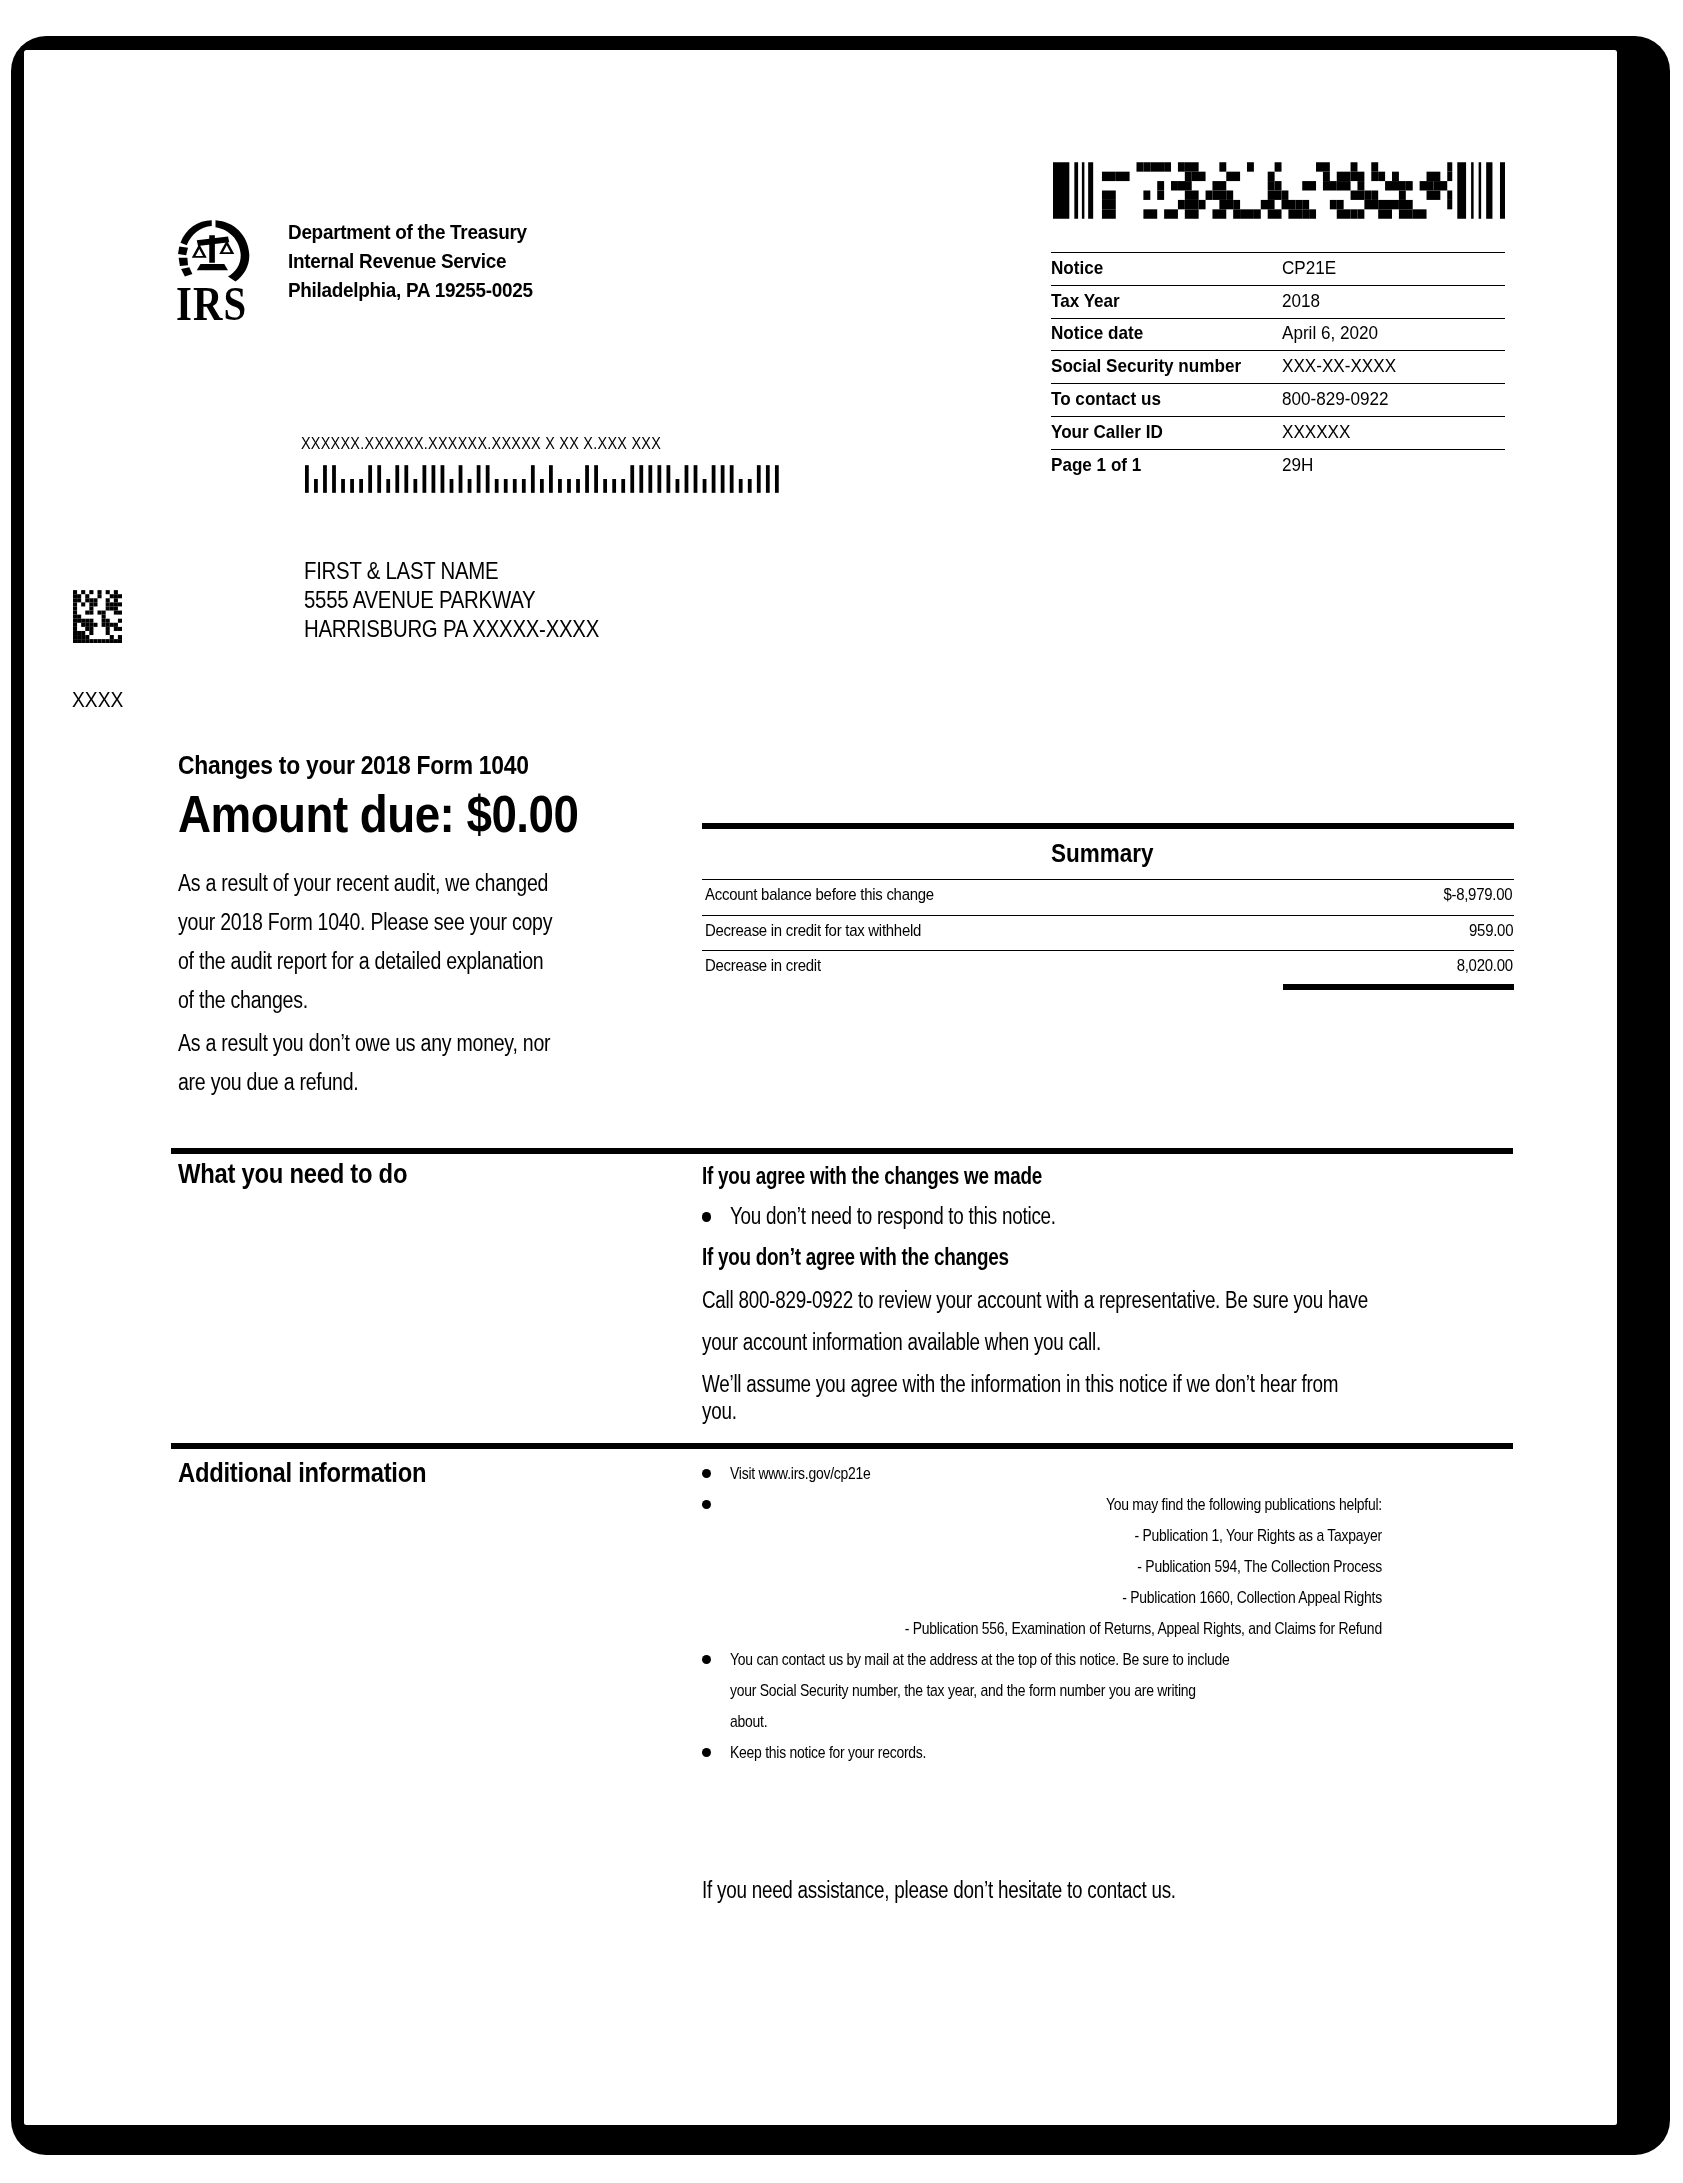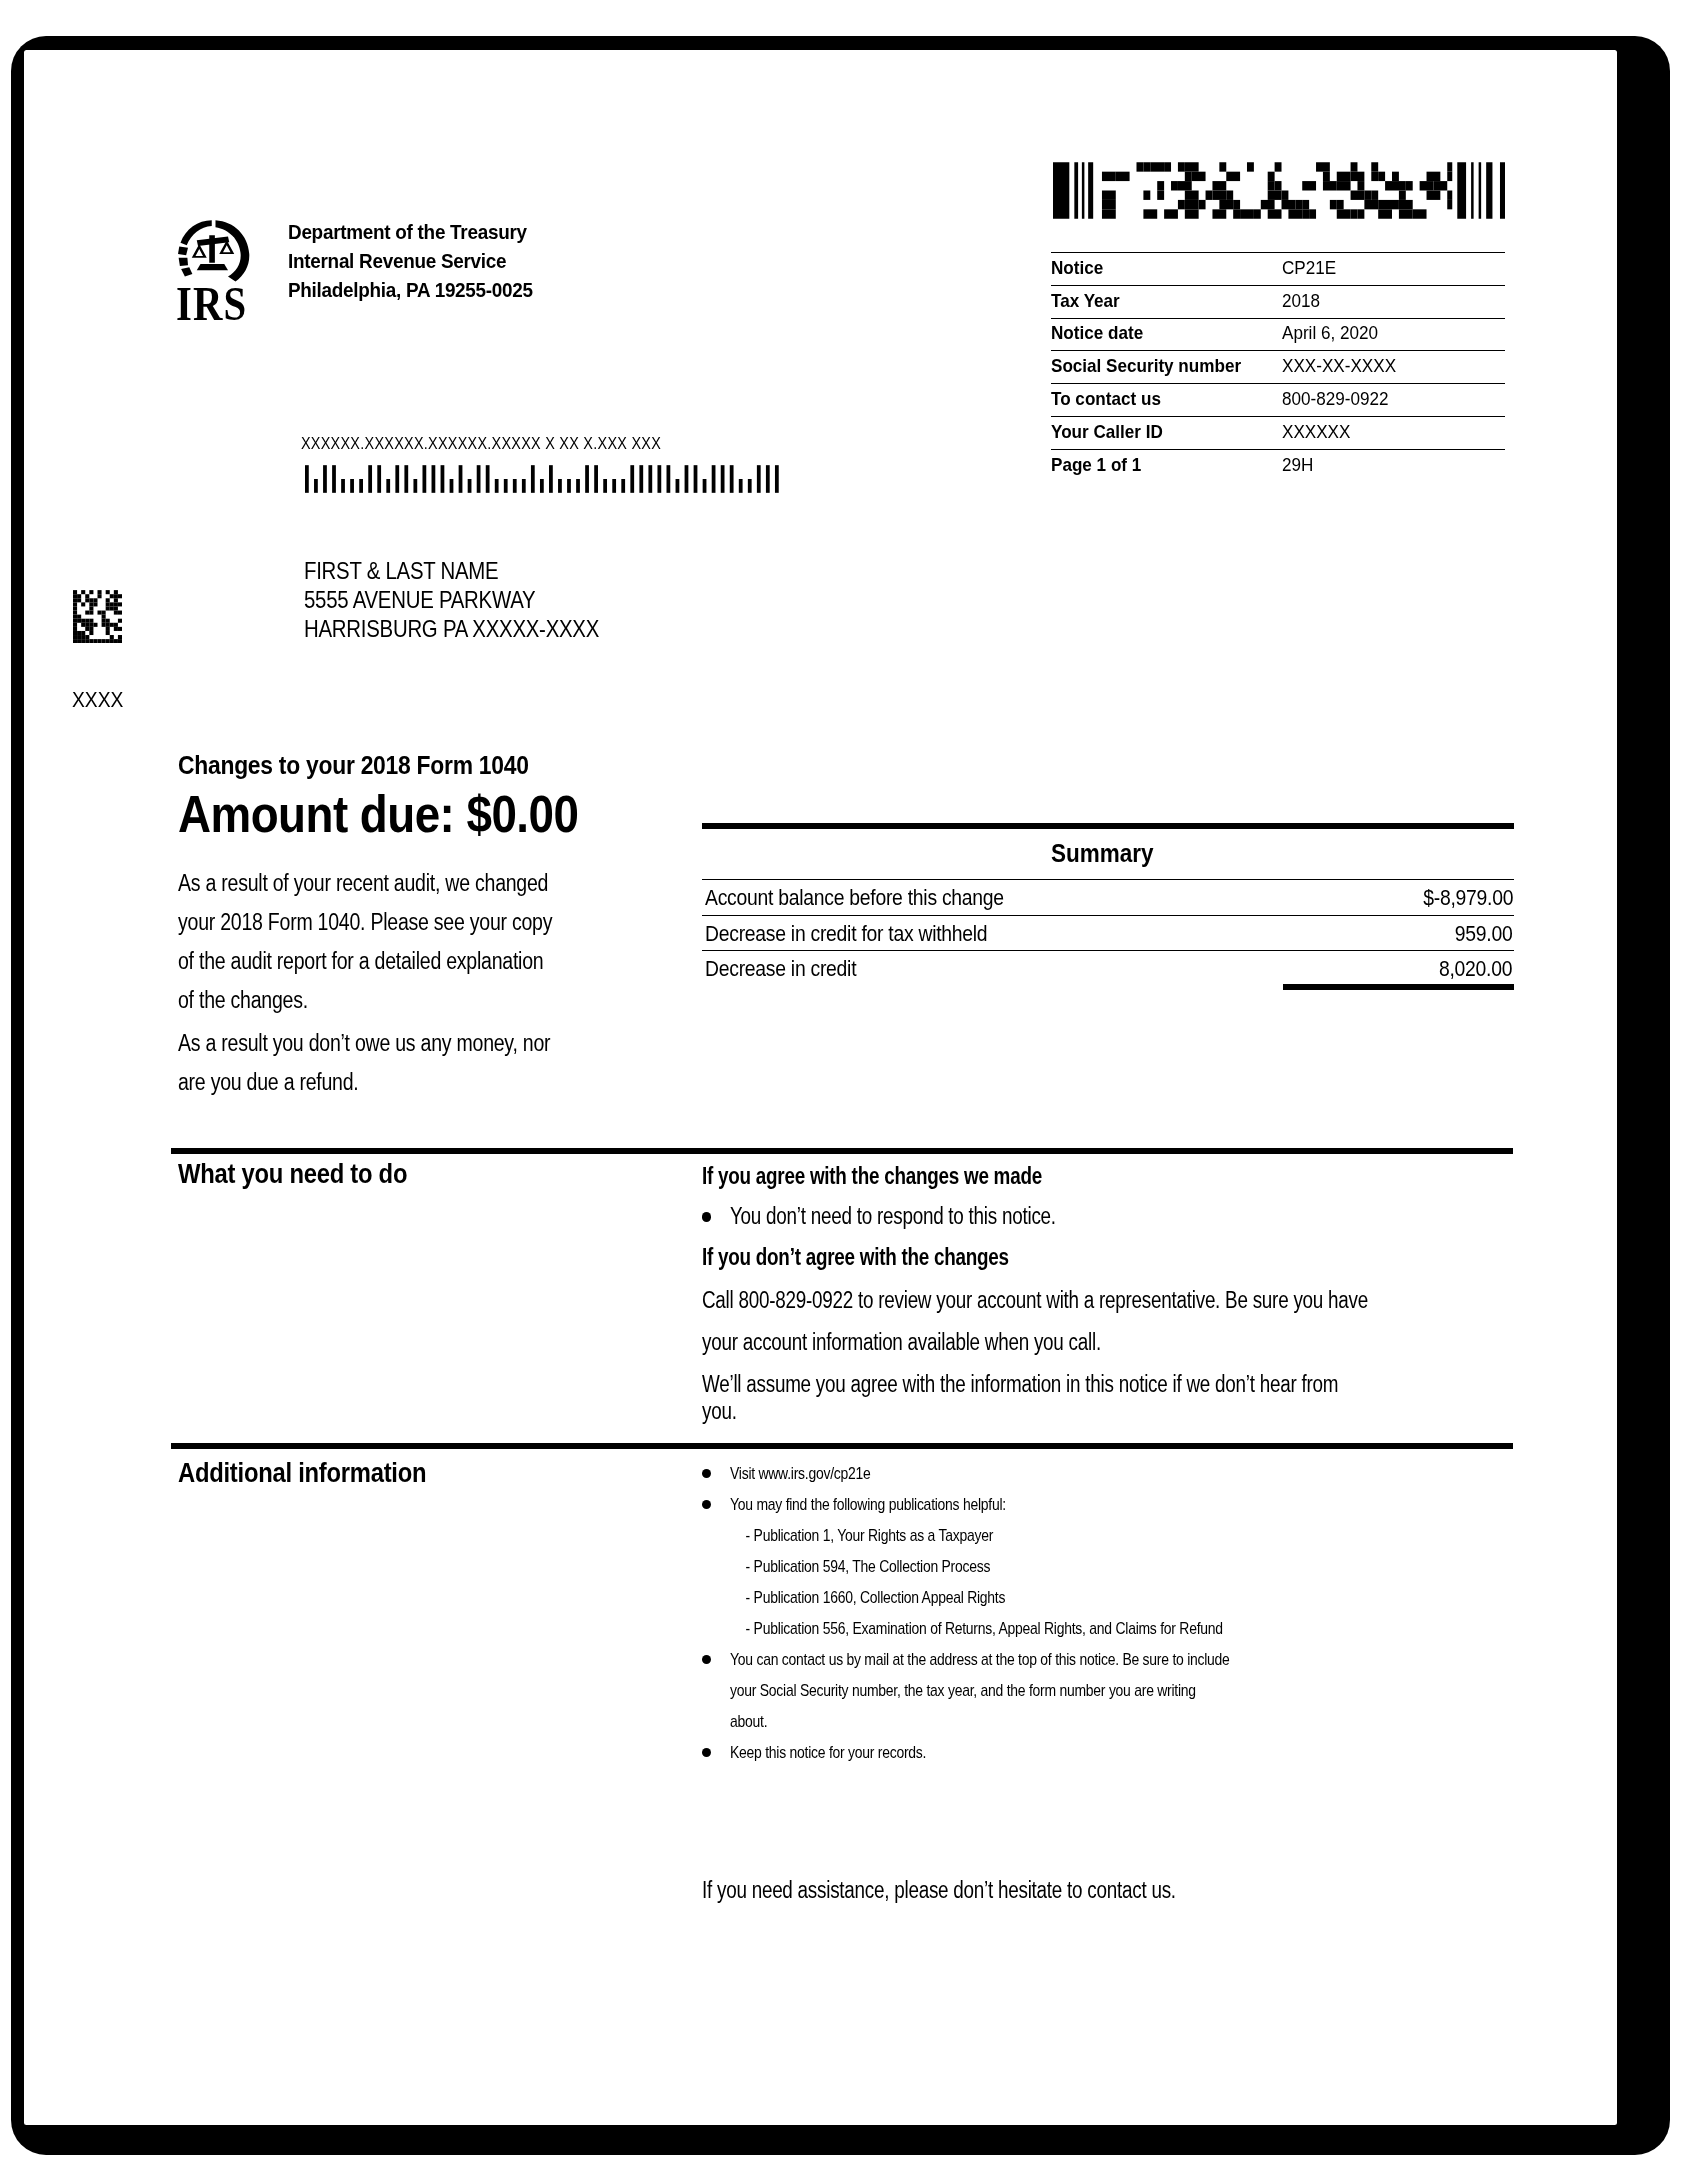--- a/index.html
+++ b/index.html
@@ -28,21 +28,21 @@
   .addr{left:304px;top:556px;font-size:24px;line-height:29px;letter-spacing:-0.3px;}
   .margin-code{left:72px;top:688px;font-size:21.4px;}
   
   .subject{left:178px;top:750px;font-size:26px;font-weight:bold;letter-spacing:-0.3px;}
   .amount-h1{left:178px;top:784px;font-size:52px;font-weight:bold;letter-spacing:-0.6px;}
   .intro-p{left:178px;width:565px;font-size:23px;line-height:39px;letter-spacing:-0.3px;}
   
   .summary{left:702px;top:823px;width:812px;}
   .sum-rule{height:6.3px;background:#000;}
   .sum-title{font-size:25px;font-weight:bold;padding:10px 2.5px 0 2.5px;height:40px;box-sizing:content-box;text-align:center;}
-  .sum-row{display:flex;justify-content:space-between;border-top:1.3px solid #000;font-size:22px;align-items:flex-start;}
+  .sum-row{display:flex;justify-content:space-between;border-top:1.3px solid #000;font-size:17px;align-items:flex-start;}
   .sum-row .sl{padding:5px 0 0 2.5px;letter-spacing:-0.3px;}
   .sum-row .sv{padding:5px 1.3px 0 0;letter-spacing:-0.3px;} .r2{height:29.5px;padding-bottom:5px;}
   .sum-partial{position:absolute;right:0;top:161px;width:231px;height:5.7px;background:#000;}
   .sum-total{display:flex;justify-content:space-between;border-top:1.3px solid #000;font-size:24px;font-weight:bold;padding-top:6.3px;}
   
   .sec-rule{height:6.3px;background:#000;left:171px;width:1342px;}
   .sec-h{left:178px;font-size:28px;font-weight:bold;letter-spacing:-0.3px;}
   .rcol{left:702px;width:823px;font-size:23px;letter-spacing:-0.3px;}
   .rc-h{font-weight:bold;}
   .bullet-row{display:flex;}
@@ -449,21 +449,21 @@
         <span style="flex:1;">
           <span class="pre cx82" style="display:block;">Visit www.irs.gov/cp21e</span>
 
         </span>
       </div>
 
       <div class="bullet-row">
         <span class="dot">
           <i></i>
         </span>
-        <span style="flex:1;">
+        <span style="flex:1;text-align:right;">
           <span class="pre cx82" style="display:block;">You may find the following publications helpful:</span>
           <span class="pre cx82 subitems" style="display:block;">- Publication 1, Your Rights as a Taxpayer
 - Publication 594, The Collection Process
 - Publication 1660, Collection Appeal Rights
 - Publication 556, Examination of Returns, Appeal Rights, and Claims for Refund</span>
         </span>
       </div>
 
 
       <div class="bullet-row">

